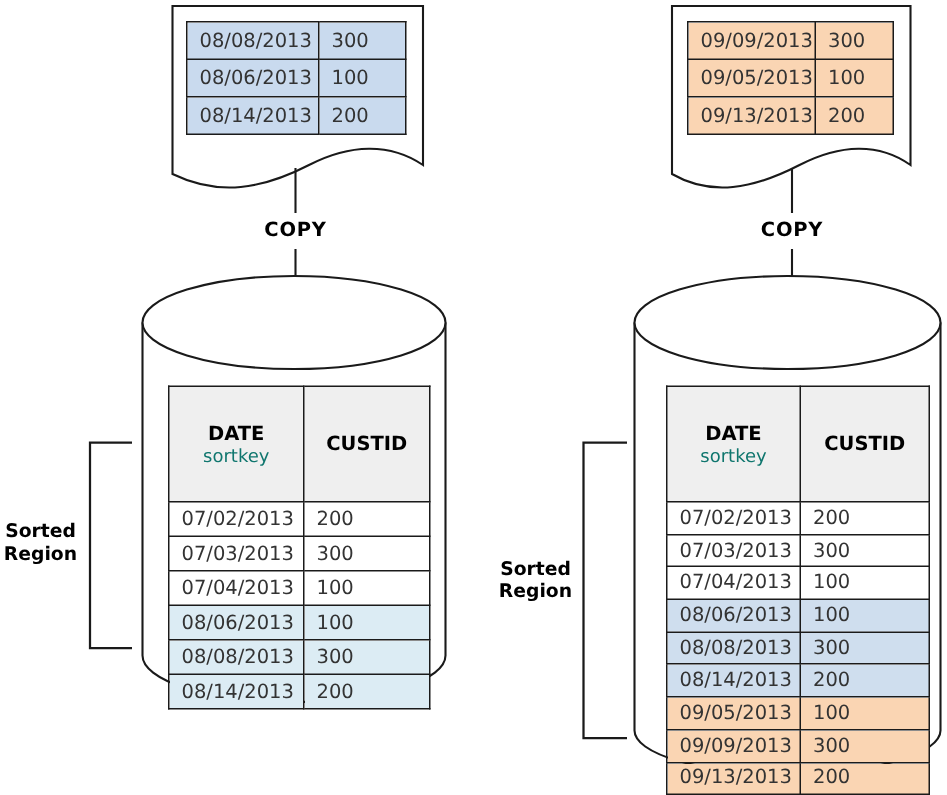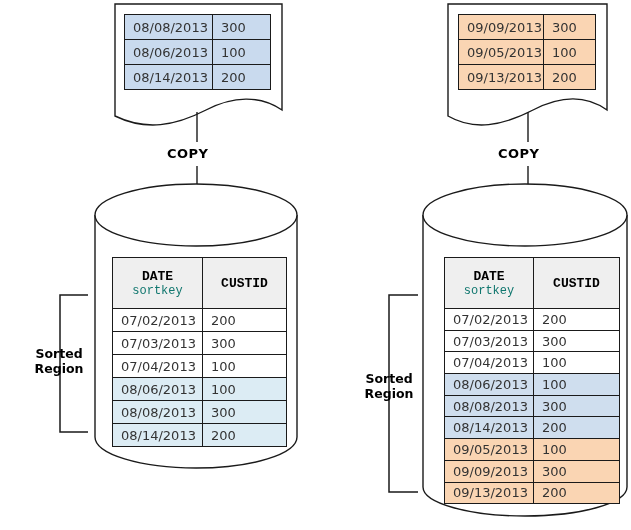--- a/index.html
+++ b/index.html
@@ -26,41 +26,41 @@
   .doc-table td{height:24px;}
   .doc-table-left{left:124px;top:14px;}
   .doc-table-left col.c1{width:88px;} .doc-table-left col.c2{width:58px;}
   .doc-table-left td{background:var(--doc-blue);}
   .doc-table-right{left:458px;top:14px;}
   .doc-table-right col.c1{width:85px;} .doc-table-right col.c2{width:52px;}
   .doc-table-right td{background:var(--orange);}
 
   
   .cyl-table th{border:1px solid #1a1a1a;background:var(--header-gray);
-     font-size:13px;font-weight:bold;color:#000;padding:6px 0;vertical-align:middle;font-family:Liberation Mono, monospace;}
+     font-size:13px;font-weight:bold;color:#000;padding:19px 0;vertical-align:middle;}
   .cyl-table th .subhead{display:block;font-weight:normal;font-size:12px;color:#0f766e;}
   .cyl-table-left{left:112px;top:257px;}
   .cyl-table-left col.c1{width:90px;} .cyl-table-left col.c2{width:84px;}
   .cyl-table-left th{height:38px;}
   .cyl-table-left td{height:22px;}
   .cyl-table-left tr[data-hl="blue"] td{background:var(--table-left-blue);}
   .cyl-table-right{left:444px;top:257px;}
   .cyl-table-right col.c1{width:89px;} .cyl-table-right col.c2{width:86px;}
   .cyl-table-right th{height:38px;}
   .cyl-table-right td{height:20.7px;}
   .cyl-table-right tr[data-hl="blue"] td{background:var(--table-right-blue);}
   .cyl-table-right tr[data-hl="orange"] td{background:var(--orange);}
 
-  .copy-label{position:absolute;width:60px;font-size:13px;
+  .copy-label{position:absolute;width:60px;text-align:center;font-size:13px;
      font-weight:bold;color:#000;letter-spacing:.5px;}
   .copy-label-left{left:167px;top:146px;}
   .copy-label-right{left:498px;top:146px;}
 
   .sorted-label{position:absolute;width:54px;text-align:center;font-size:12.5px;
-     font-weight:bold;color:#000;line-height:15px;margin-left:32px;}
+     font-weight:bold;color:#000;line-height:15px;}
   .sorted-label-left{left:0px;top:346px;}
   .sorted-label-right{left:330px;top:371px;}
 </style>
 </head>
 <body>
 
 <div id="canvas">
 
   <svg id="shapes" viewBox="0 0 631 530" xmlns="http://www.w3.org/2000/svg">
 

